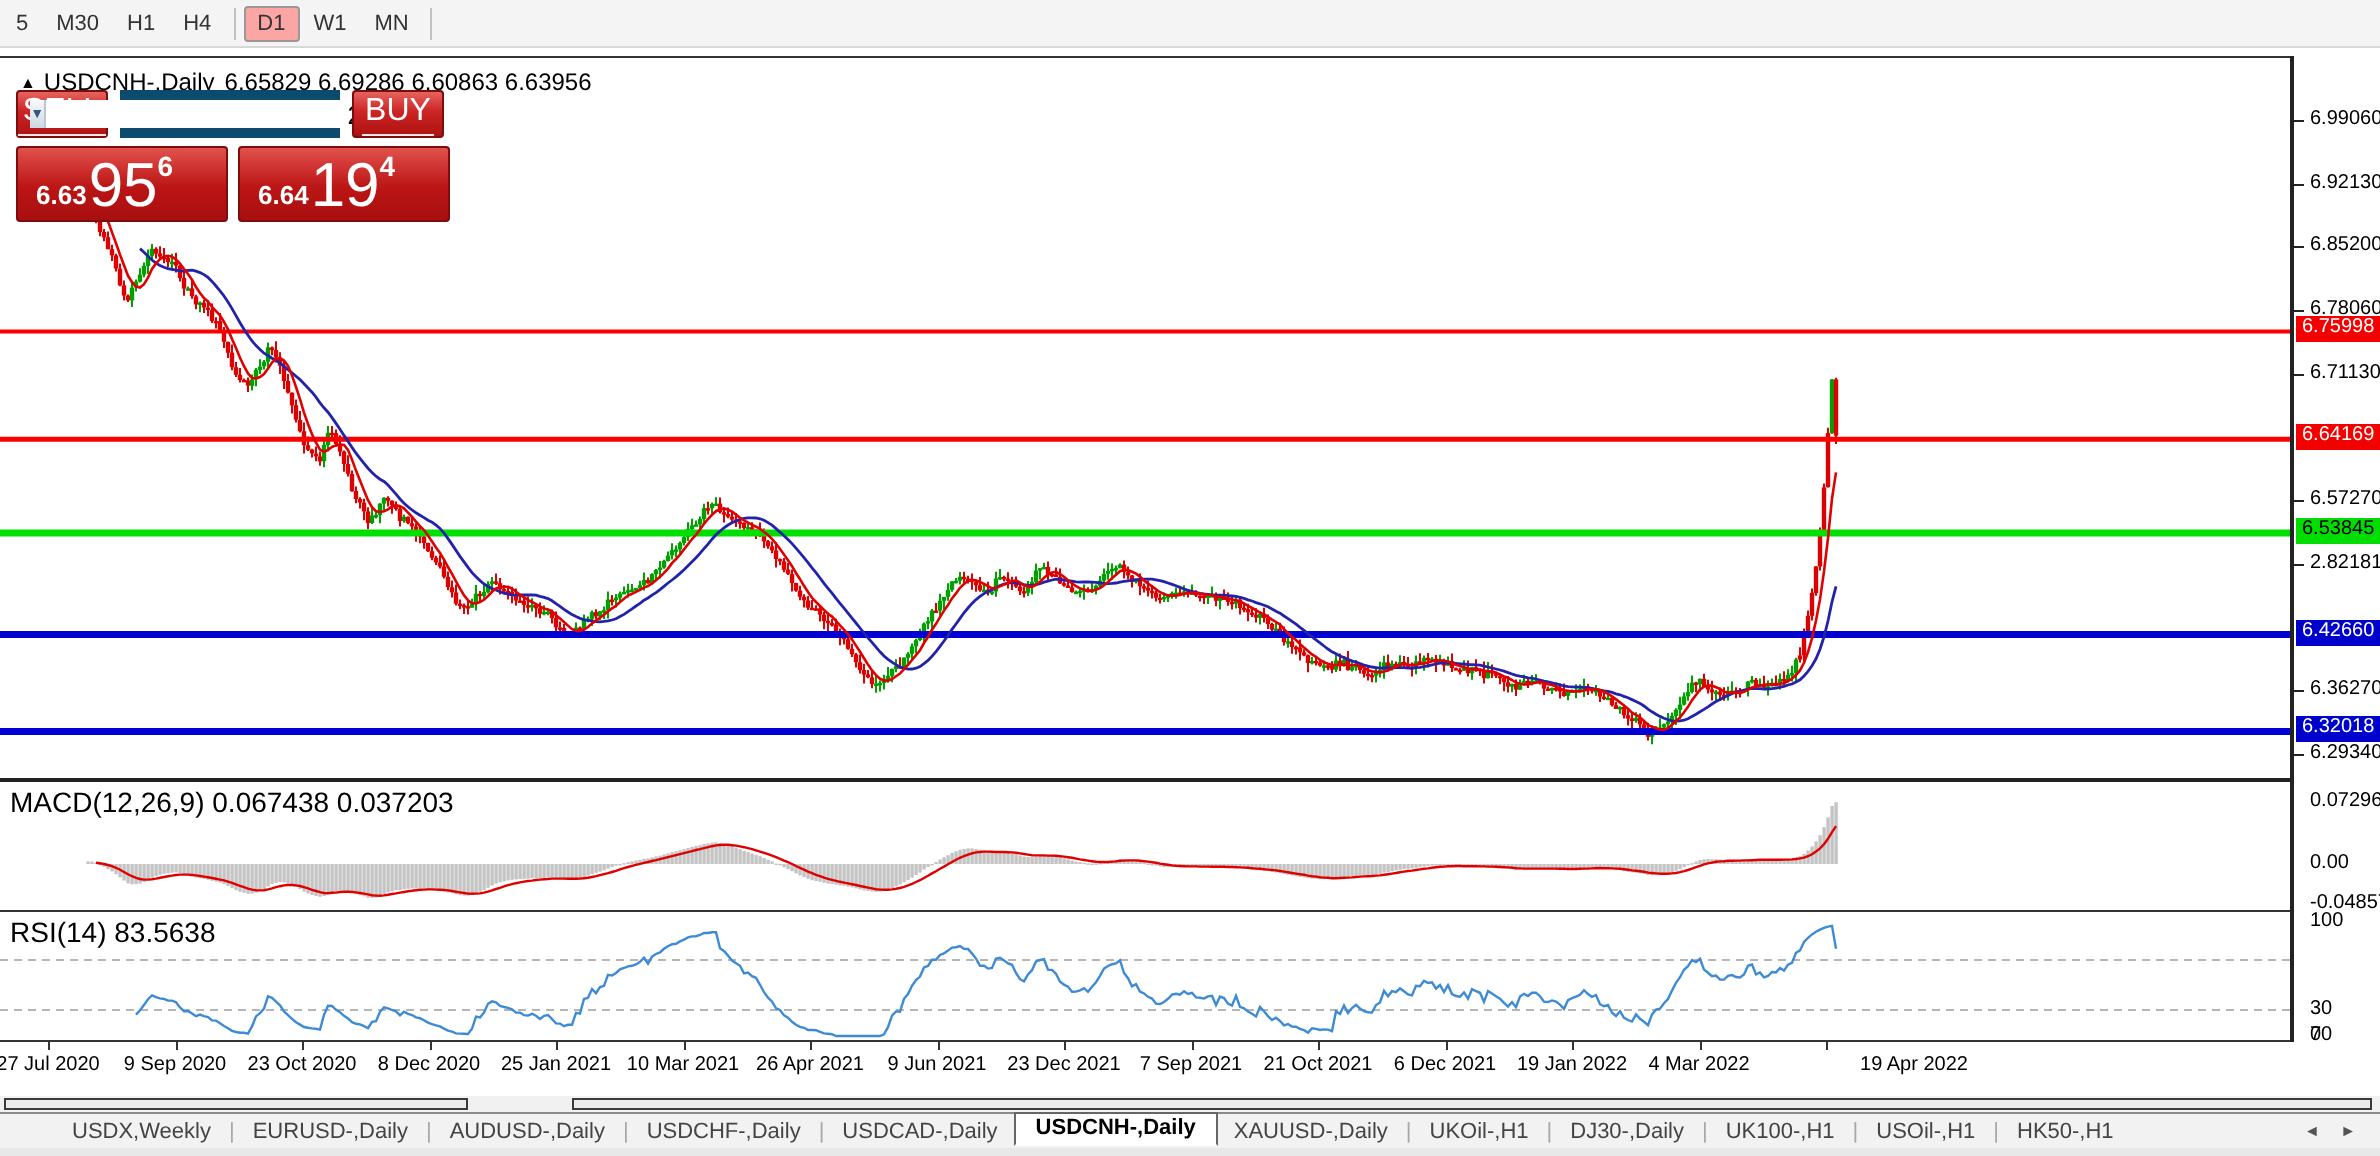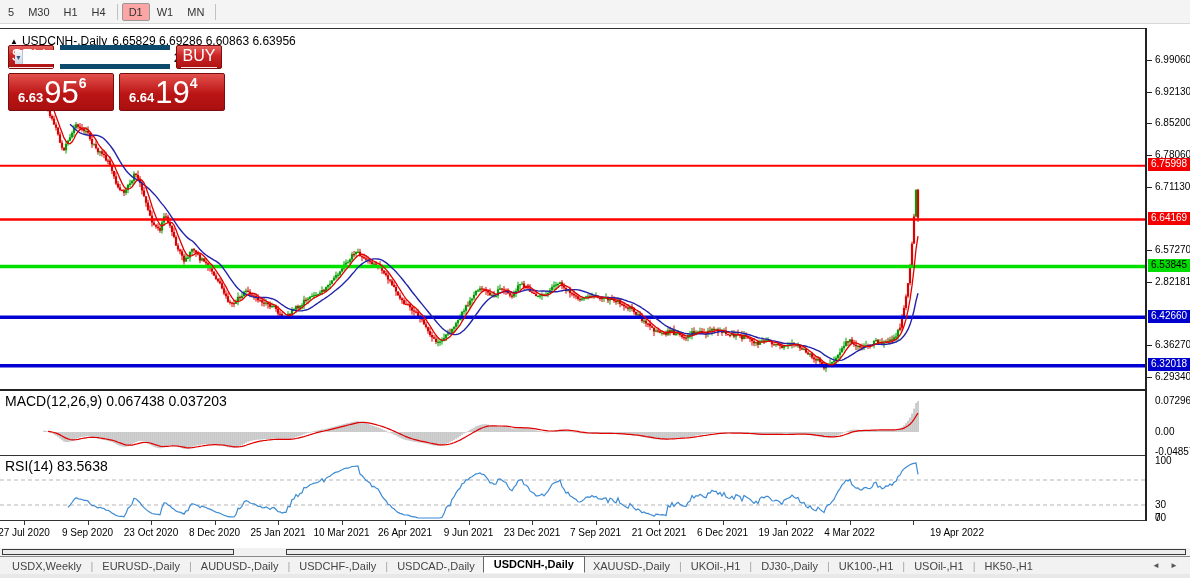--- a/index.html
+++ b/index.html
@@ -18,21 +18,21 @@
   #chart-container { position:absolute; top:28px; left:0; width:1190px; height:498px; background:#fff; }
   .pane { position:absolute; left:0; width:1190px; background:#fff; border-bottom:1px solid #333; }
   #main-pane { top:0; height:363px; border-top:1px solid #333; border-bottom:2px solid #222; }
   #macd-pane { top:363px; height:65px; }
   #rsi-pane  { top:428px; height:65px; }
   #date-axis { top:493px; height:27px; position:absolute; left:0; width:1190px; background:#fff; }
   #scroll-strip { top:520px; height:8px; position:absolute; left:0; width:1190px; background:#f1f1f1; }
   .scroll-seg { position:absolute; top:1px; height:6px; border:1px solid #3a3a3a; background:#ececec; }
   #tab-bar { top:528px; height:18px; position:absolute; left:0; width:1190px; background:#f2f2f2;
              border-top:1px solid #8a8a8a; display:flex; align-items:center; font-size:11px; color:#444;
-             padding-left:4px; }
+             padding-left:28px; }
   #bottom-strip { top:546px; height:4px; position:absolute; left:0; width:1190px; background:#e8e8e8; }
   #left-frame { position:absolute; left:1px; top:0; width:2px; height:84px; background:#141414; }
 
   .pane svg { position:absolute; top:0; left:0; }
   .pane-label { position:absolute; top:2px; left:5px; font-size:14px; color:#000; z-index:6; white-space:nowrap; }
 
   
   #chart-title { position:absolute; left:10px; top:5px; font-size:12px; color:#000; z-index:7; white-space:nowrap; }
   #chart-title .mk { font-size:8px; position:relative; top:-1px; }
   #chart-title .sym { margin:0 5px 0 4px; }

